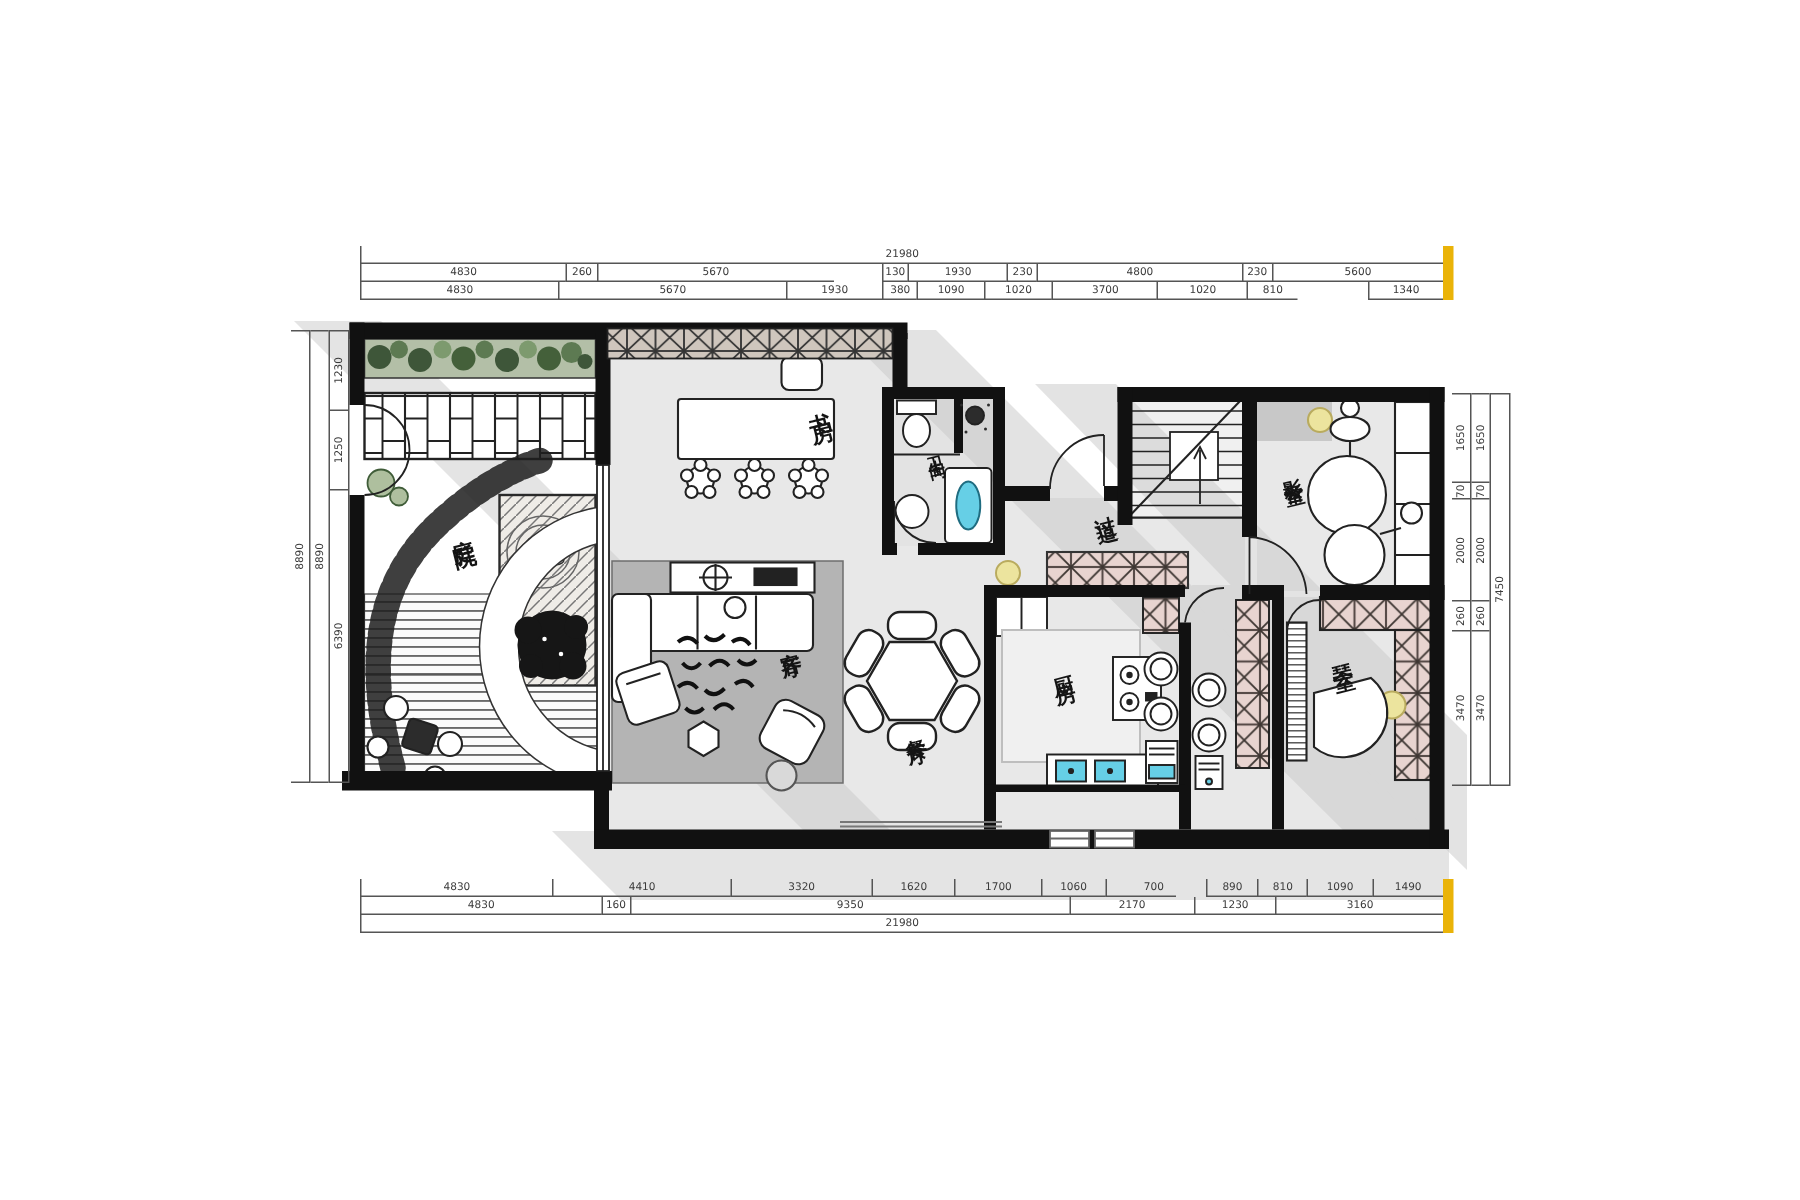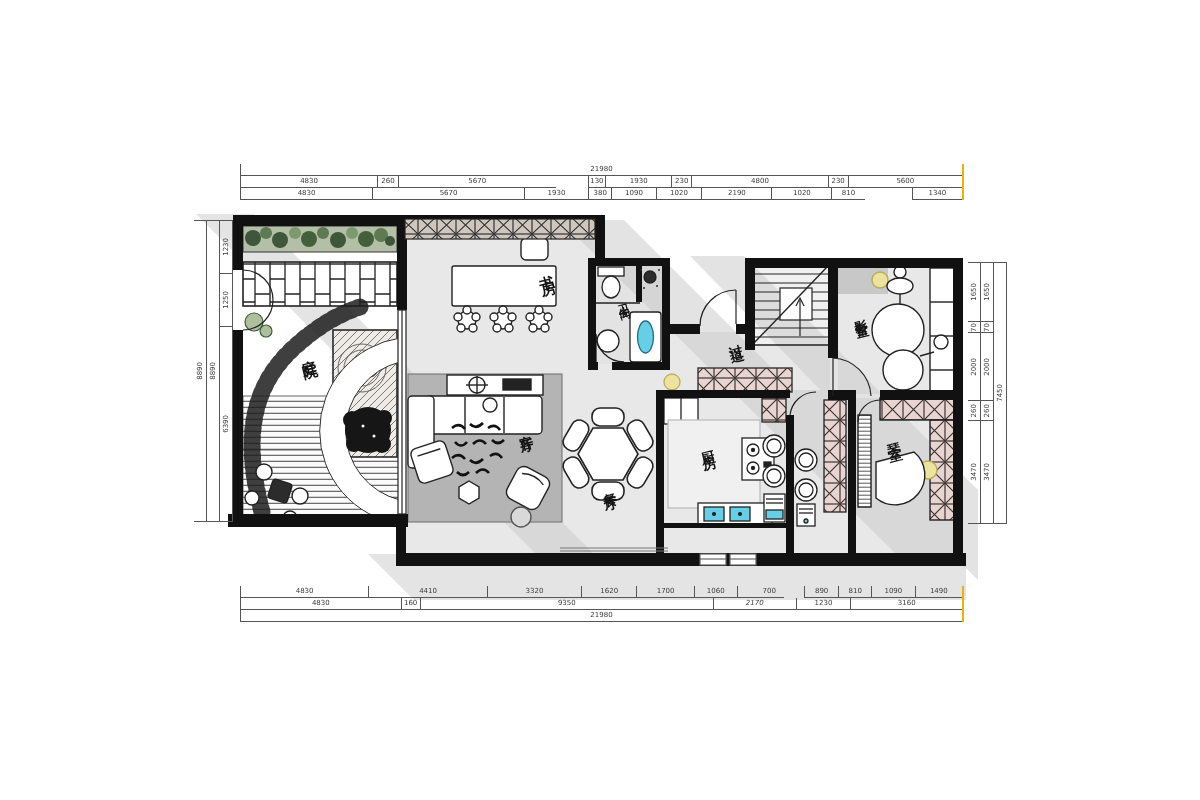--- a/index.html
+++ b/index.html
@@ -4,21 +4,21 @@
 <style>
   html,body{margin:0;padding:0;background:#fff;}
   #stage{position:relative;width:1200px;height:800px;background:#ffffff;overflow:hidden;
          font-family:"DejaVu Sans",sans-serif;}
   #plan-svg{position:absolute;left:0;top:0;}
   
   .vlabel{position:absolute;writing-mode:vertical-rl;letter-spacing:4px;color:#141414;
           font-family:"DejaVu Sans",sans-serif;transform:rotate(-14deg);font-weight:bold;}
   
   .dimblock{position:absolute;color:#3a3a3a;font-family:"DejaVu Sans",sans-serif;}
-  .hrow{display:flex;width:100%;height:12px;border-right:2px solid #eab308;align-items:flex-end;}
+  .hrow{display:flex;width:100%;height:12px;border-right:7px solid #eab308;align-items:flex-end;}
   .hseg{flex:0 0 auto;min-width:0;border-left:1px solid #555;border-bottom:1px solid #555;
         height:11px;font-size:7px;line-height:10px;text-align:center;white-space:nowrap;
         overflow:visible;}
   .hseg.total{flex:1 1 auto;}
   .vwrap{display:flex;height:100%;}
   .vcol{display:flex;flex-direction:column;height:100%;width:12px;border-right:1px solid #555;}
   .vseg{flex:0 0 auto;min-height:0;border-top:1px solid #555;display:flex;
         align-items:center;justify-content:center;overflow:visible;}
   .vseg:last-child{border-bottom:1px solid #555;}
   .vseg span, .vseg{font-size:7px;}
@@ -403,21 +403,21 @@
         <span class="hseg" style="flex-grow: 230;">230</span>
         <span class="hseg" style="flex-grow: 3900;">5600</span>
       </div>
   <div class="hrow">
         <span class="hseg" style="flex-grow: 4830;">4830</span>
         <span class="hseg" style="flex-grow: 5670;">5670</span>
         <span class="hseg" style="flex-grow: 1930;">1930</span>
         <span class="hseg" style="flex-grow: 380;">380</span>
         <span class="hseg" style="flex-grow: 1090;">1090</span>
         <span class="hseg" style="flex-grow: 1140;">1020</span>
-        <span class="hseg" style="flex-grow: 2190;">2190</span>
+        <span class="hseg" style="flex-grow: 2190;">3700</span>
         <span class="hseg" style="flex-grow: 1750;">1020</span>
         <span class="hseg" style="flex-grow: 810;">810</span>
         <span class="hseg" style="flex-grow: 1340; margin-left: 47px;">1340</span>
       </div>
 </div>
 
 <div class="dimblock" style="left:240px;top:586px;width:722px">
   <div class="hrow">
         <span class="hseg" style="flex-grow: 4830;">4830</span>
         <span class="hseg" style="flex-grow: 4410;">4410</span>
@@ -428,21 +428,21 @@
         <span class="hseg" style="flex-grow: 700; padding-left: 17px;">700</span>
         <span class="hseg" style="flex-grow: 890; margin-left: 20px;">890</span>
         <span class="hseg" style="flex-grow: 810;">810</span>
         <span class="hseg" style="flex-grow: 1090;">1090</span>
         <span class="hseg" style="flex-grow: 1260;">1490</span>
       </div>
   <div class="hrow">
         <span class="hseg" style="flex-grow: 4830;">4830</span>
         <span class="hseg" style="flex-grow: 160;">160</span>
         <span class="hseg" style="flex-grow: 9350;">9350</span>
-        <span class="hseg" style="flex-grow: 2170; font-style: italic;">2170</span>
+        <span class="hseg" style="flex-grow: 2170;">2170</span>
         <span class="hseg" style="flex-grow: 1230;">1230</span>
         <span class="hseg" style="flex-grow: 3160;">3160</span>
       </div>
   <div class="hrow">
     <span class="hseg total">21980</span>
   </div>
 </div>
 
 <div class="dimblock vwrap" style="left:194px;top:220px;height:302px">
   <div class="vcol">

